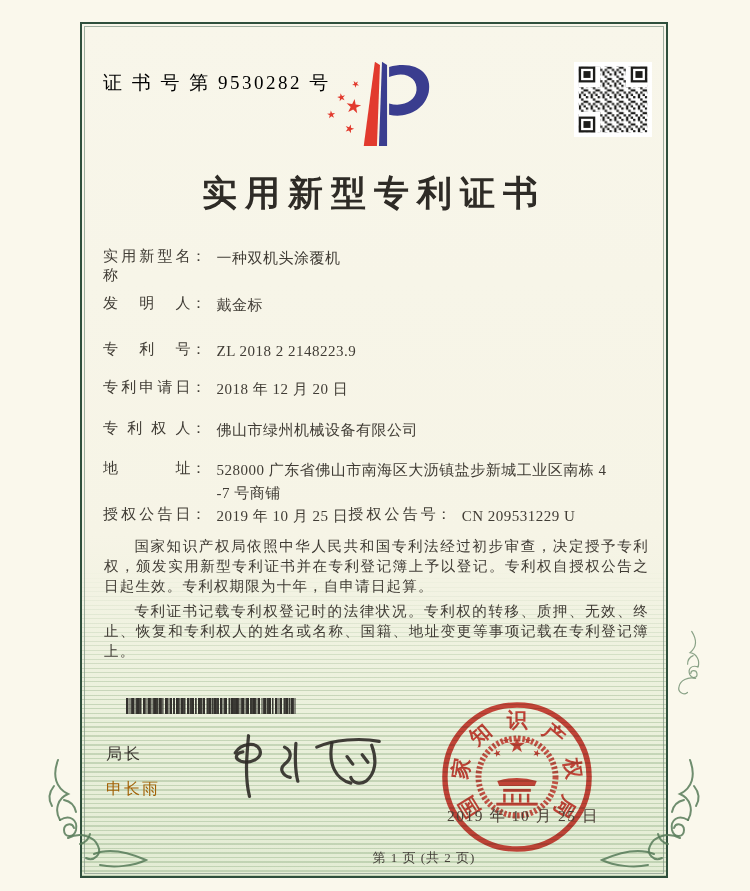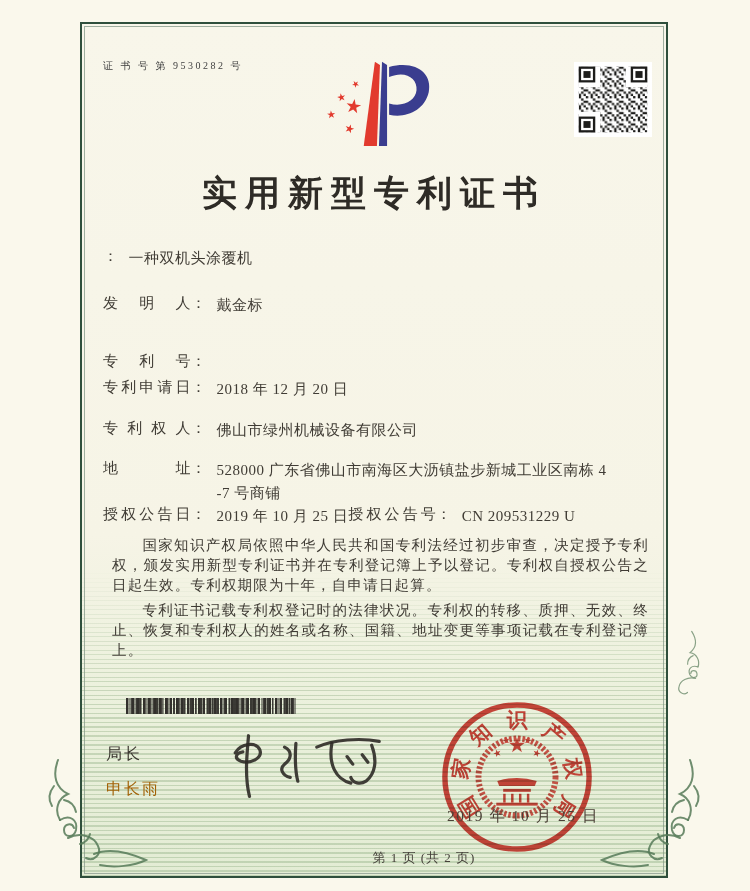--- a/index.html
+++ b/index.html
@@ -35,22 +35,22 @@
   .green-lines{
     position:absolute;left:0;right:0;bottom:0;height:36%;
     background:repeating-linear-gradient(180deg,
       rgba(122,158,110,0.32) 0px, rgba(122,158,110,0.32) 1px,
       rgba(0,0,0,0) 1px, rgba(0,0,0,0) 4.5px);
     -webkit-mask-image:linear-gradient(180deg,transparent 0%,#000 40%);
     mask-image:linear-gradient(180deg,transparent 0%,#000 40%);
   }
   
   .cert-no{
-    position:absolute;left:103px;top:59px;
-    font-size:10px;letter-spacing:2.5px;color:#404040;
+    position:absolute;left:103px;top:70px;
+    font-size:19px;letter-spacing:2.5px;color:#000000;
   }
   .logo{position:absolute;left:316px;top:56px;width:132px;height:98px;}
   .qr{position:absolute;left:574px;top:62px;width:78px;height:75px;}
   .title{
     position:absolute;left:80px;top:170px;width:588px;
     text-align:center;font-size:35px;font-weight:600;
     letter-spacing:8px;color:#2e2b26;
   }
   
   .row{
@@ -63,21 +63,21 @@
   }
   .colon{flex:0 0 auto;margin-right:10px;}
   .val{white-space:pre-line;max-width:440px;line-height:1.55;}
   .grant-gap{}
   
   .paras{
     position:absolute;left:104px;top:536px;width:545px;
     font-size:14.5px;line-height:1.38;letter-spacing:1.2px;
     text-align:justify;color:#3f3b34;
   }
-  .paras p{margin:0 0 5px 8px;text-indent:2.1em;font-family:Liberation Mono, monospace;}
+  .paras p{margin:0 0 5px 0;text-indent:2.1em;}
   
   .barcode{position:absolute;left:126px;top:698px;width:170px;height:16px;}
   .signoff-title{position:absolute;left:106px;top:744px;font-size:16px;letter-spacing:2px;color:#39352e;}
   .signoff-name{position:absolute;left:106px;top:779px;font-size:16px;letter-spacing:2px;color:#a16207;}
   .signature{position:absolute;left:222px;top:722px;width:180px;height:90px;z-index:3;}
   .signature path{stroke:#2d2a26;stroke-width:3.4;fill:none;stroke-linecap:round;stroke-linejoin:round;opacity:.9;}
   .seal{position:absolute;left:438px;top:698px;width:158px;height:158px;z-index:3;opacity:.9;mix-blend-mode:multiply;}
   .seal-ink{fill:var(--seal-red);}
   .seal-stroke{stroke:var(--seal-red);fill:none;}
   .seal-ring-char{
@@ -165,31 +165,33 @@
         <rect x="2" y="22" width="9" height="9" fill="#fff"></rect>
         <rect class="qr-ink" x="2" y="24" width="7" height="7"></rect>
         <rect x="3" y="25" width="5" height="5" fill="#fff"></rect>
         <rect class="qr-ink" x="4" y="26" width="3" height="3"></rect>
       </g>
   </svg>
 
   <div class="title">实用新型专利证书</div>
 
   <div class="row" style="top:247px">
+    <span class="lbl">实用新型名称</span>
       <span class="colon">：</span>
       <span class="val">一种双机头涂覆机</span>
   </div>
   <div class="row" style="top:294px">
     <span class="lbl">发明人</span>
       <span class="colon">：</span>
       <span class="val">戴金标</span>
   </div>
-  <div class="row" style="top:352px">
+  <div class="row" style="top:340px">
     <span class="lbl">专利号</span>
       <span class="colon">：</span>
+      <span class="val">ZL 2018 2 2148223.9</span>
   </div>
   <div class="row" style="top:378px">
     <span class="lbl">专利申请日</span>
       <span class="colon">：</span>
       <span class="val">2018 年 12 月 20 日</span>
   </div>
   <div class="row" style="top:419px">
     <span class="lbl">专利权人</span>
       <span class="colon">：</span>
       <span class="val">佛山市绿州机械设备有限公司</span>

